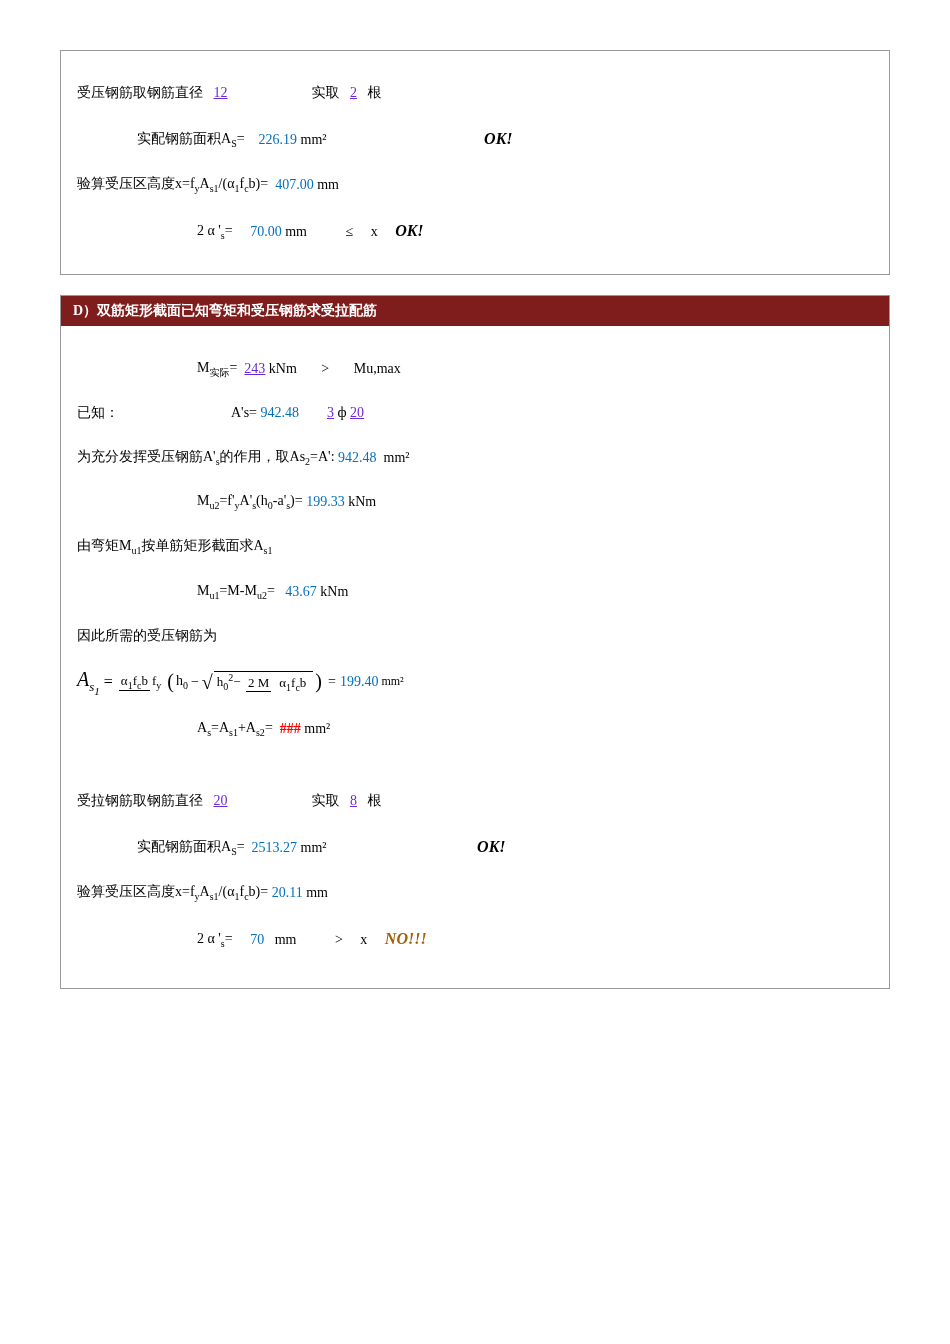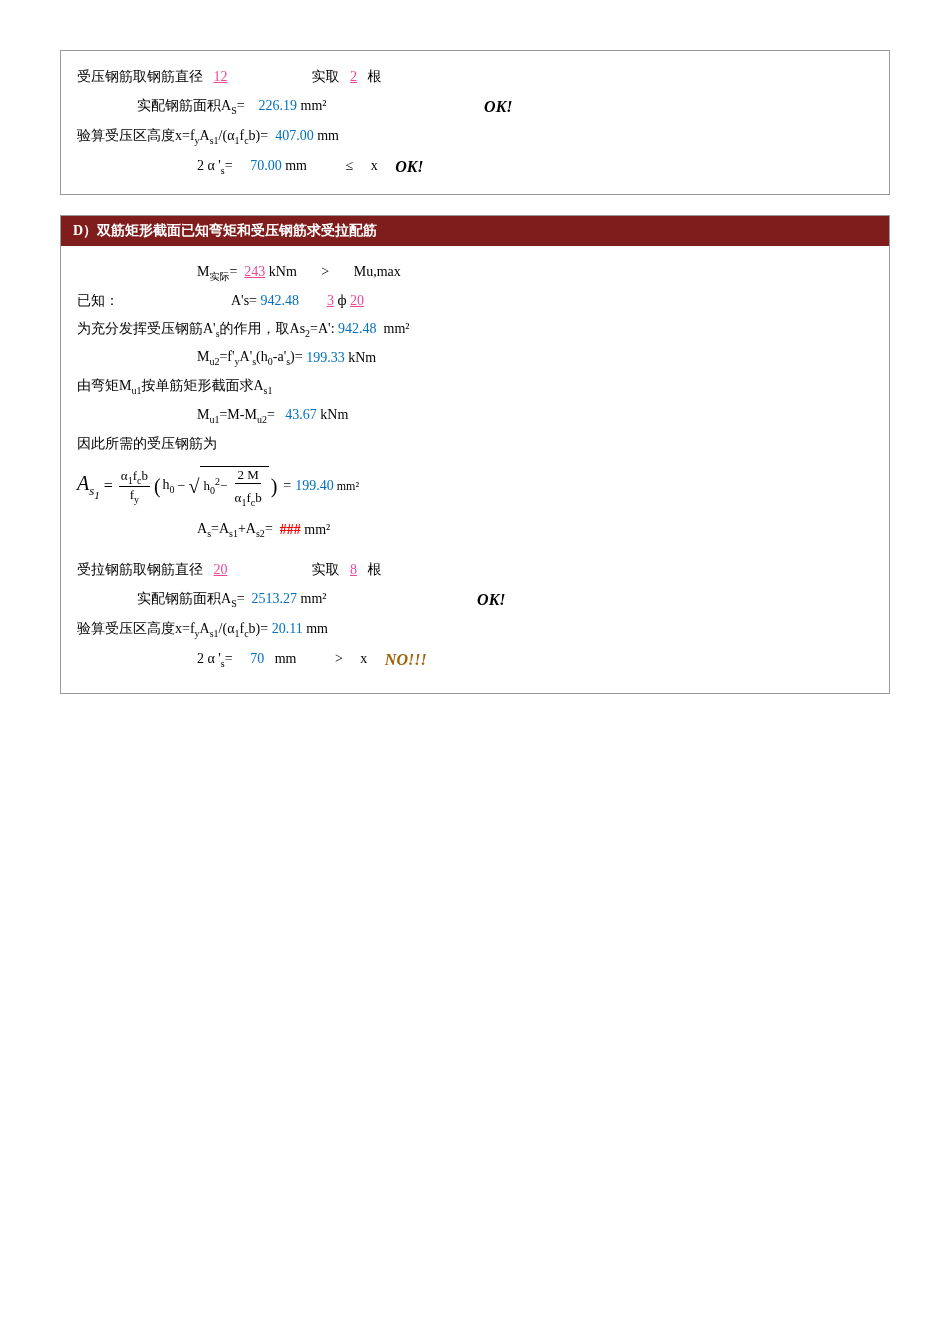--- a/index.html
+++ b/index.html
@@ -29,35 +29,35 @@
       background: #7f1d1d;
       color: #fff;
       padding: 6px 12px;
       font-weight: bold;
       font-size: 14px;
     }
     .section-d-body {
       padding: 10px 16px 16px 16px;
     }
     .line {
-      margin: 4px 0;
+      margin: 20px 0;
       line-height: 1.7;
       display: flex;
-      align-items: center;
+      align-items: flex-end;
       flex-wrap: wrap;
     }
     .line-indent {
       padding-left: 60px;
     }
     .line-indent2 {
       padding-left: 120px;
     }
     .underline-blue {
       text-decoration: underline;
-      color: #ec4899;
+      color: #6d28d9;
     }
     .italic-bold-ok {
       font-style: italic;
       font-weight: bold;
       font-size: 16px;
     }
     .italic-bold-no {
       font-style: italic;
       font-weight: bold;
       font-size: 16px;
@@ -66,21 +66,20 @@
     .formula-block {
       margin: 10px 0 10px 0;
       display: flex;
       align-items: center;
       flex-wrap: wrap;
     }
     sup { font-size: 10px; vertical-align: super; }
     sub { font-size: 10px; vertical-align: sub; }
     .frac {
       display: inline-flex;
-      flex-direction: column;
       align-items: center;
       vertical-align: middle;
       margin: 0 2px;
       font-size: 13px;
     }
     .frac .num {
       border-bottom: 1px solid #000;
       padding: 0 2px;
       text-align: center;
     }

